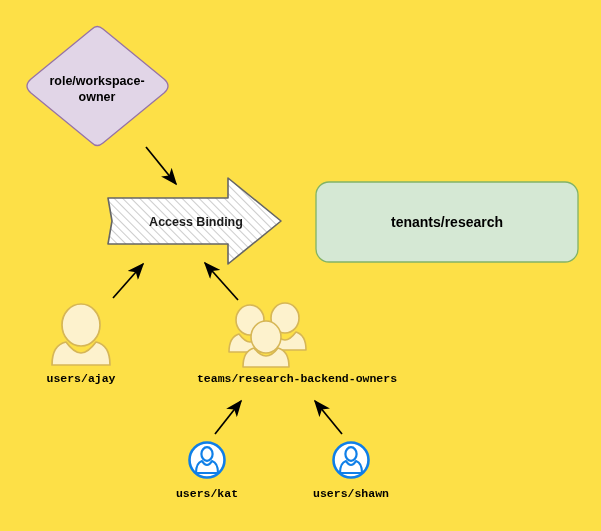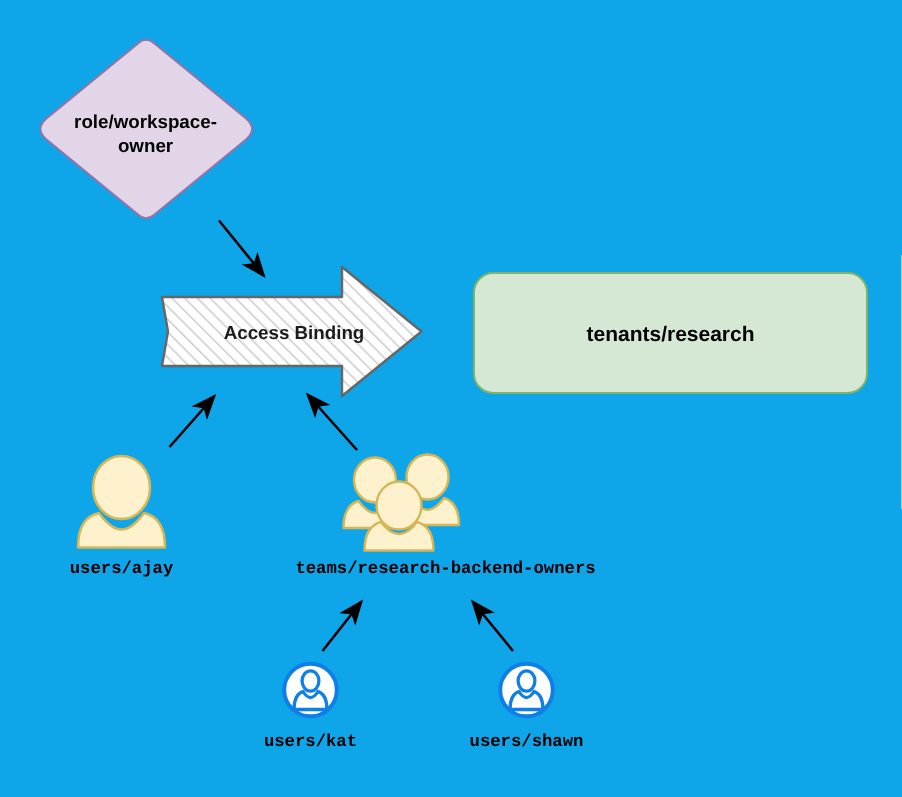--- a/index.html
+++ b/index.html
@@ -4,21 +4,21 @@
 <style>
   html, body {
     margin: 0;
     padding: 0;
     background: #ffffff;
   }
   #canvas {
     position: relative;
     width: 601px;
     height: 531px;
-    background: #0ea5e9;
+    background: #fde047;
     overflow: hidden;
     font-family: "Liberation Sans", sans-serif;
     text-align: right;
   }
   #diagram-svg {
     position: absolute;
     left: 0;
     top: 0;
     width: 601px;
     height: 531px;

